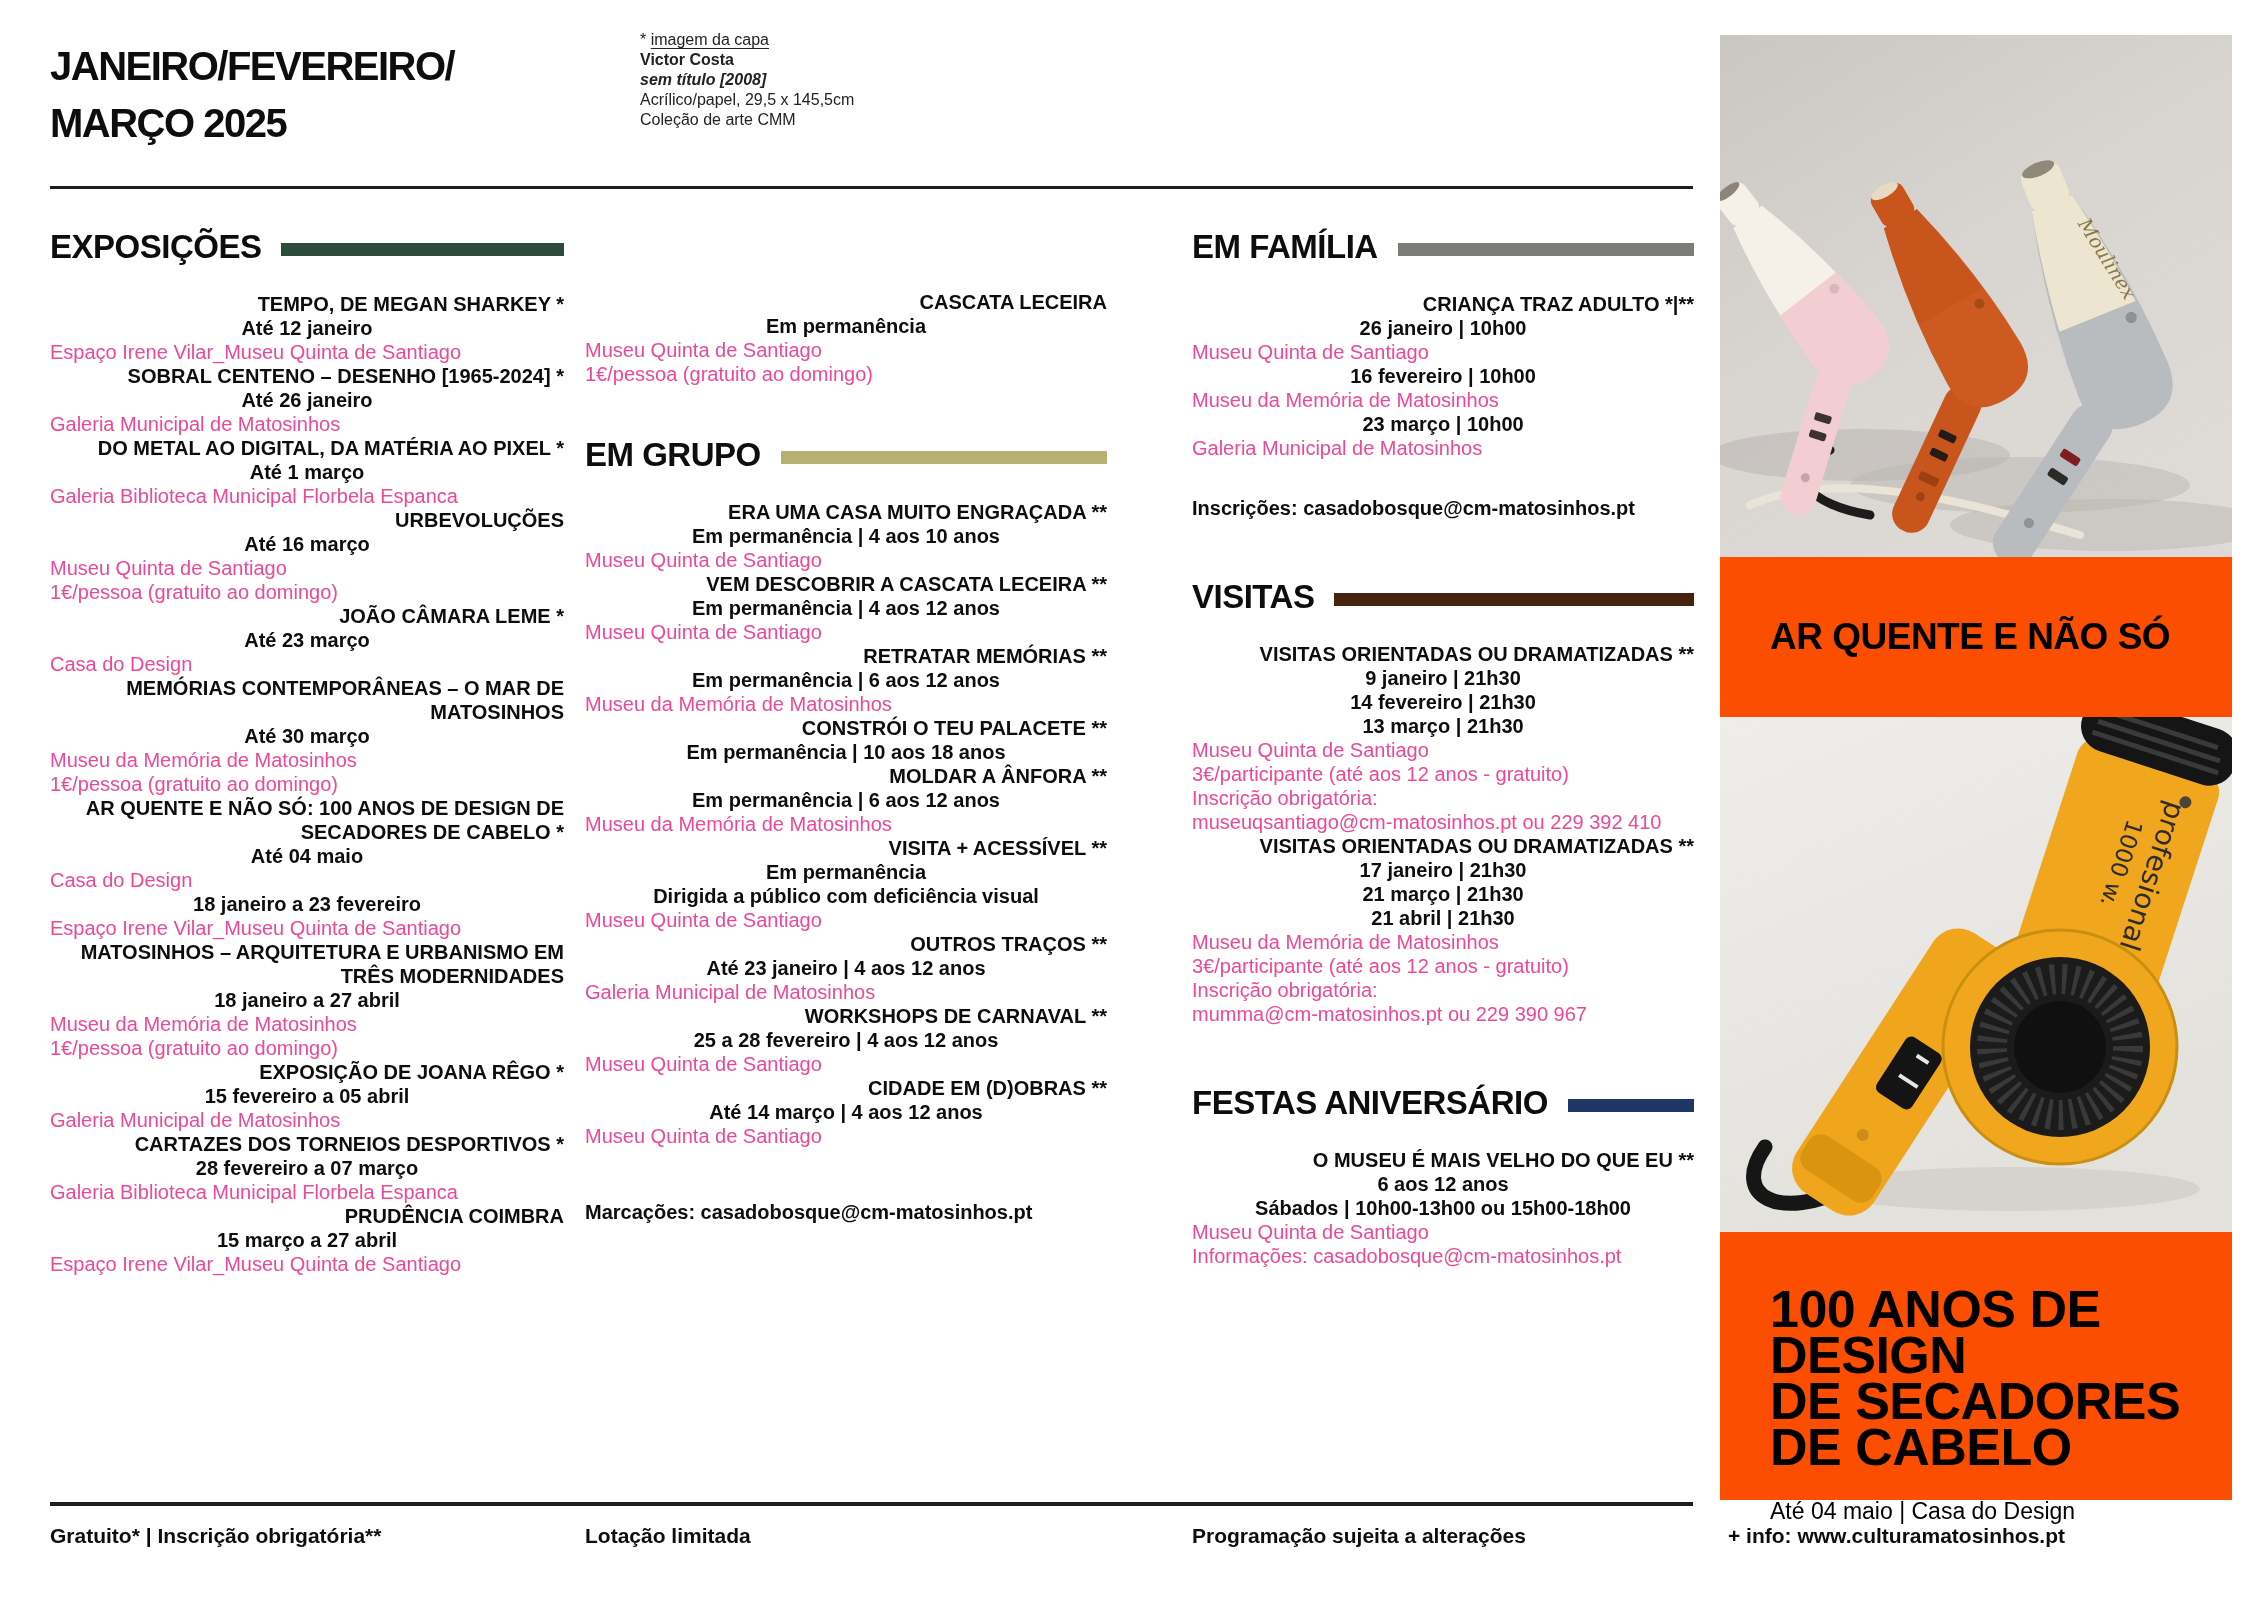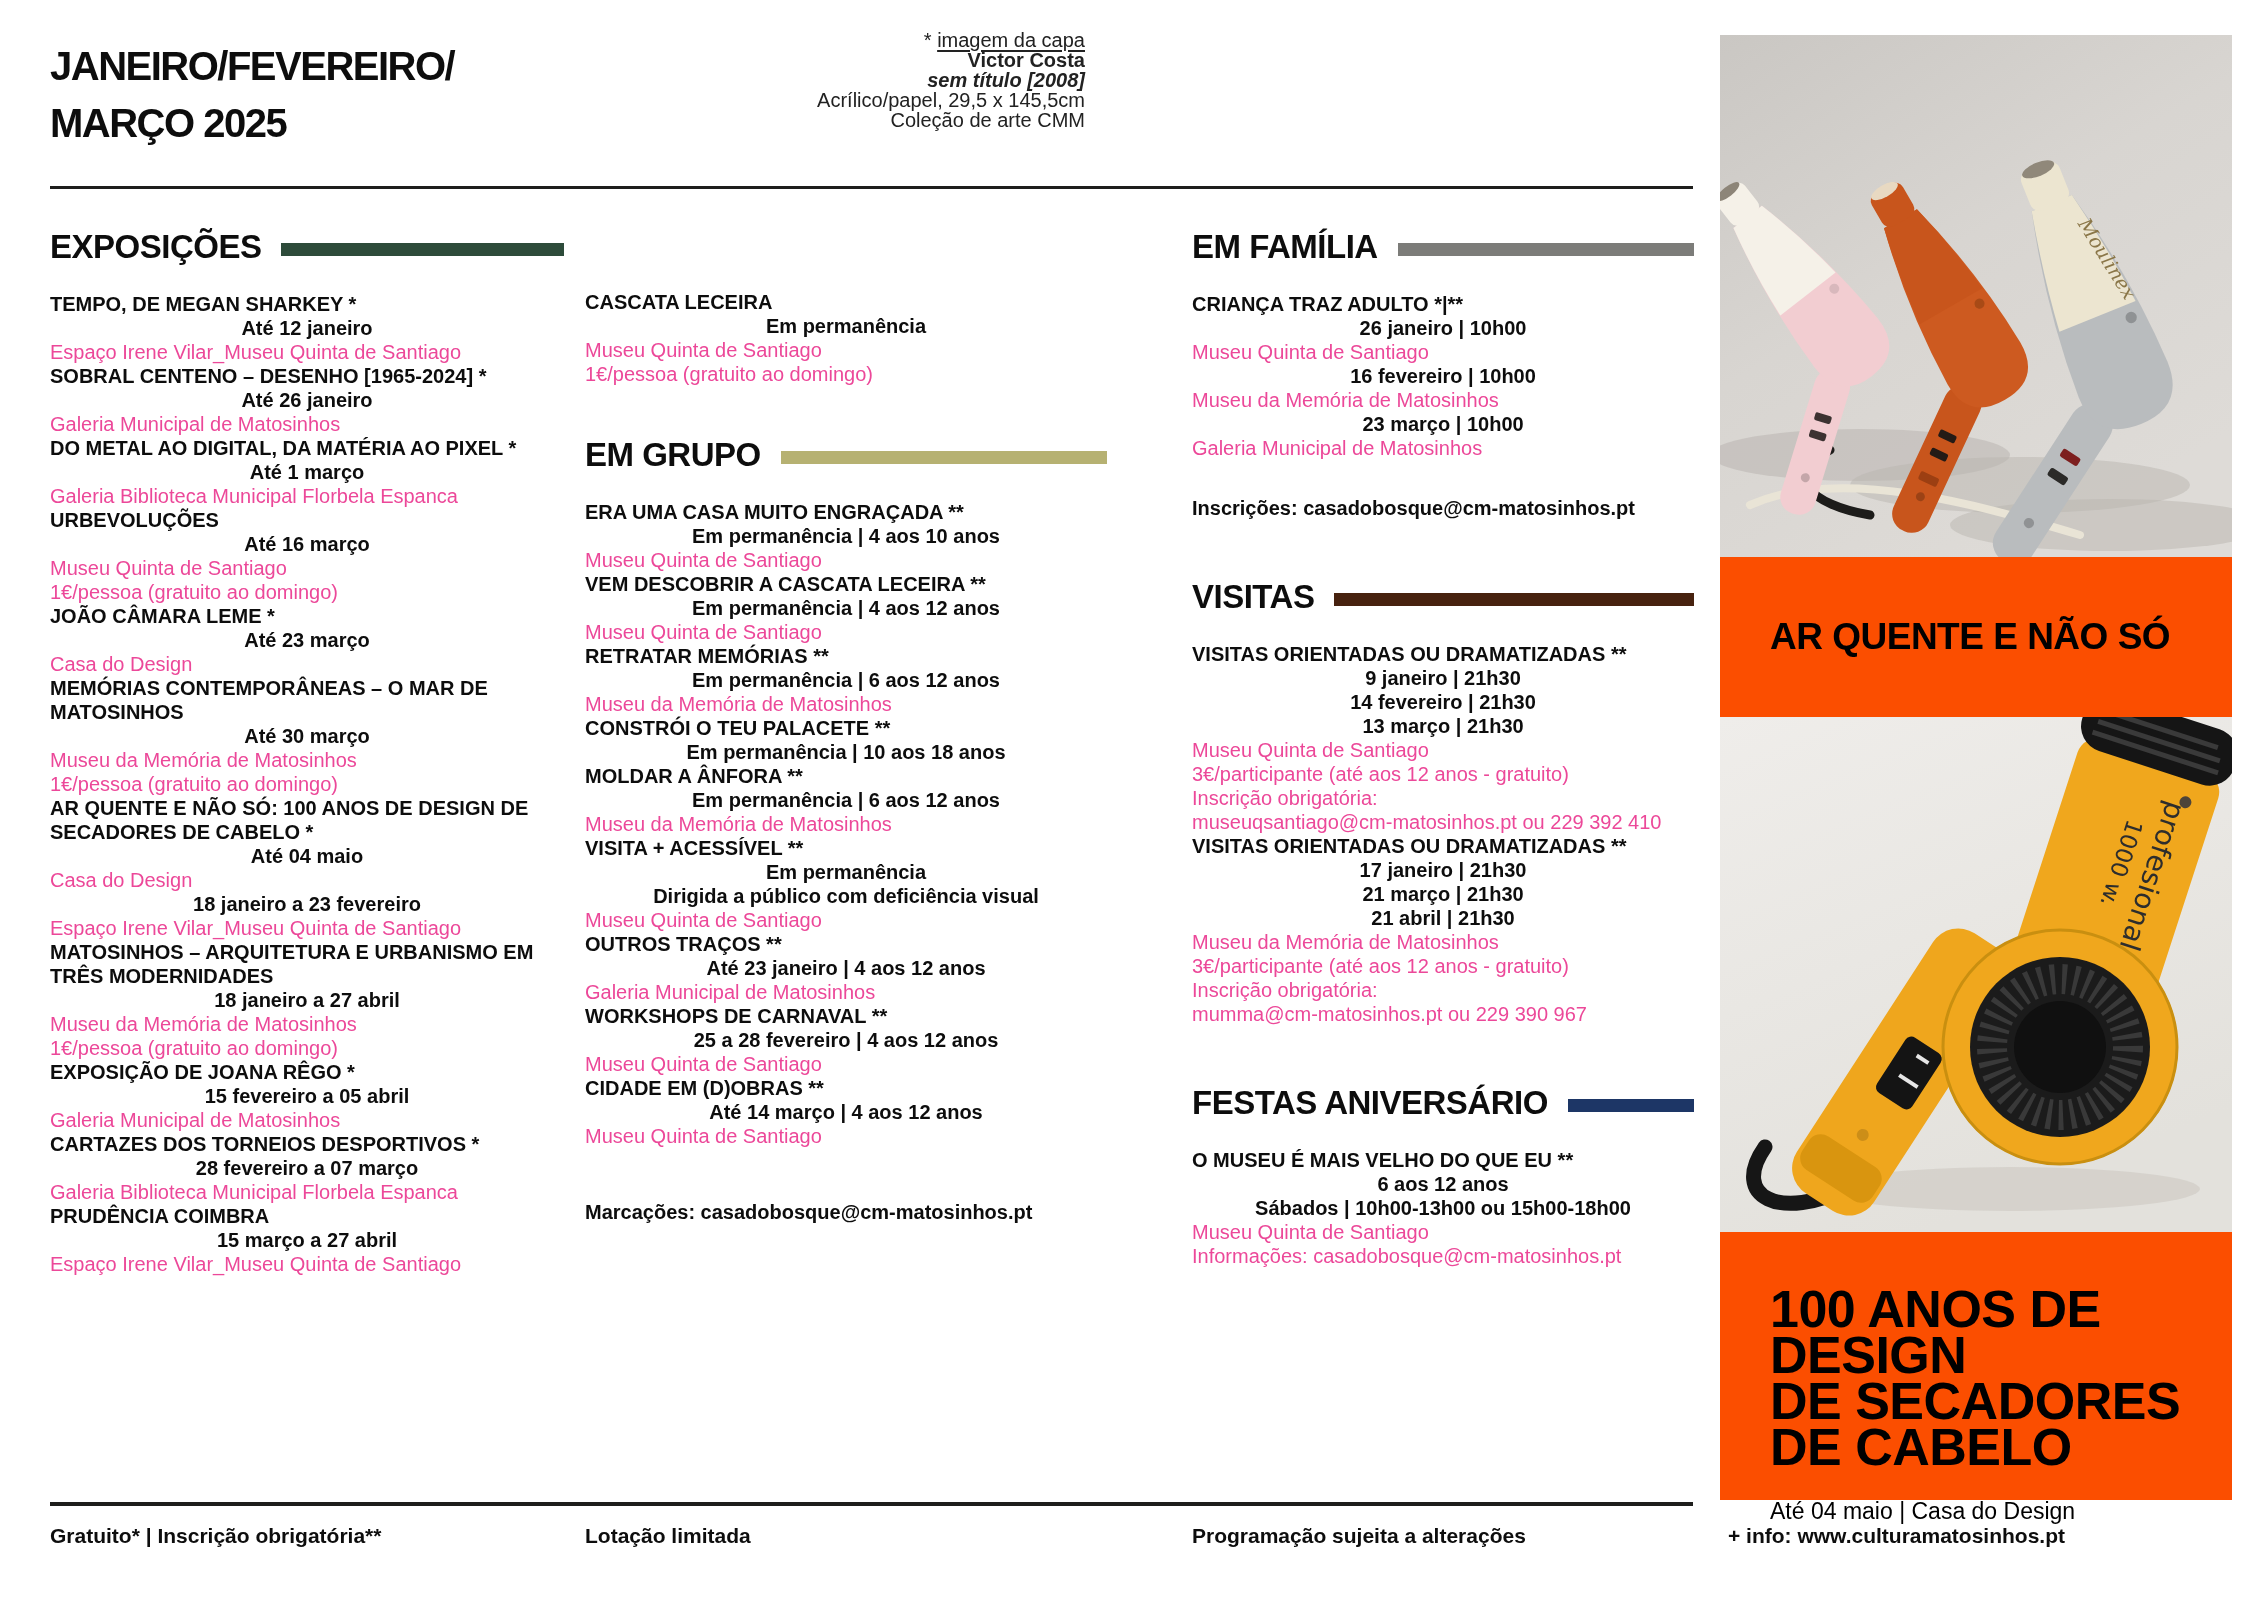--- a/index.html
+++ b/index.html
@@ -1,42 +1,42 @@
 <!DOCTYPE html>
 <html><head>
 <meta charset="utf-8">
 <style>
   html,body{margin:0;padding:0;background:#fff;}
   .page{position:relative;width:2268px;height:1600px;background:#fff;overflow:hidden;
         font-family:"Liberation Sans", sans-serif;color:#141414;}
   
   .main-title{position:absolute;left:50px;top:38px;margin:0;font-size:40px;line-height:57px;
         font-weight:bold;letter-spacing:-1.5px;color:#0d0d0d;white-space:pre-line;}
-  .credit{position:absolute;left:640px;top:30px;width:445px;text-align:right;
-        font-size:20px;line-height:20px;color:#222;}
+  .credit{position:absolute;left:640px;top:30px;width:445px;text-align:left;
+        font-size:16px;line-height:20px;color:#222;}
   .credit .c-label{text-decoration:none;}
   .credit .c-label u{text-underline-offset:3px;}
   .credit .c-artist{font-weight:bold;}
   .credit .c-work{font-weight:bold;font-style:italic;}
   .rule{position:absolute;left:50px;width:1643px;height:3px;background:#1e1e1c;}
   .rule-top{top:186px;}
   .rule-bottom{top:1502px;height:4px;}
   
   .col{position:absolute;top:228px;}
   .col1{left:50px;width:514px;}
   .col2{left:585px;width:522px;padding-top:62px;}
   .col3{left:1192px;width:502px;}
   .section-header{display:flex;align-items:center;margin:0 0 26px 0;}
   .section-title{font-size:33px;font-weight:bold;letter-spacing:-0.5px;color:#0d0d0d;white-space:nowrap;}
   .section-bar{flex:1;height:13px;margin-left:20px;margin-top:4px;}
   .mt-grupo{margin-top:50px;}
   .mt-visitas{margin-top:58px;}
   .mt-festas{margin-top:58px;}
   .entry{margin:0;}
-  .entry .t{font-size:20px;line-height:24px;font-weight:bold;color:#0d0d0d;}
+  .entry .t{font-size:20px;line-height:24px;font-weight:bold;color:#0d0d0d;text-align:right;}
   .entry .l{font-size:20px;line-height:24px;}
   .entry .lb{font-weight:bold;color:#0d0d0d;text-align:center;}
   .entry .lr{font-weight:normal;color:#ec4899;}
   .note{font-size:20px;line-height:24px;font-weight:bold;color:#0d0d0d;}
   .note-marcacoes{margin-top:52px;}
   .note-inscricoes{margin-top:36px;}
   
   .footer-item{position:absolute;top:1524px;font-size:21px;font-weight:bold;color:#0d0d0d;}
   .f0{left:50px;} .f1{left:585px;} .f2{left:1192px;} .f3{left:1728px;}
   

